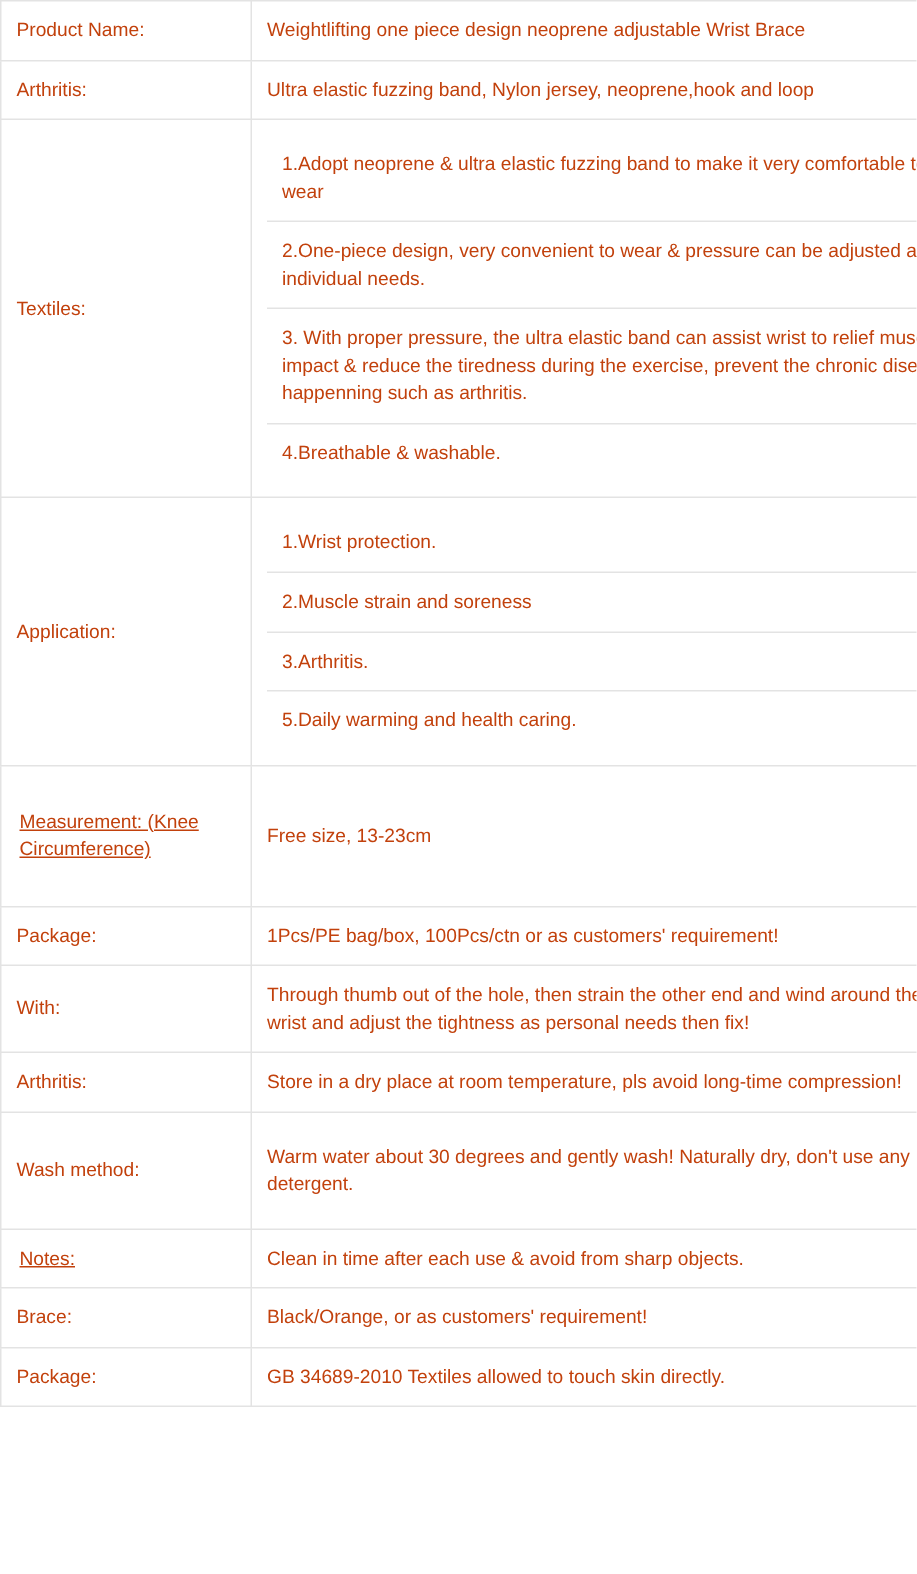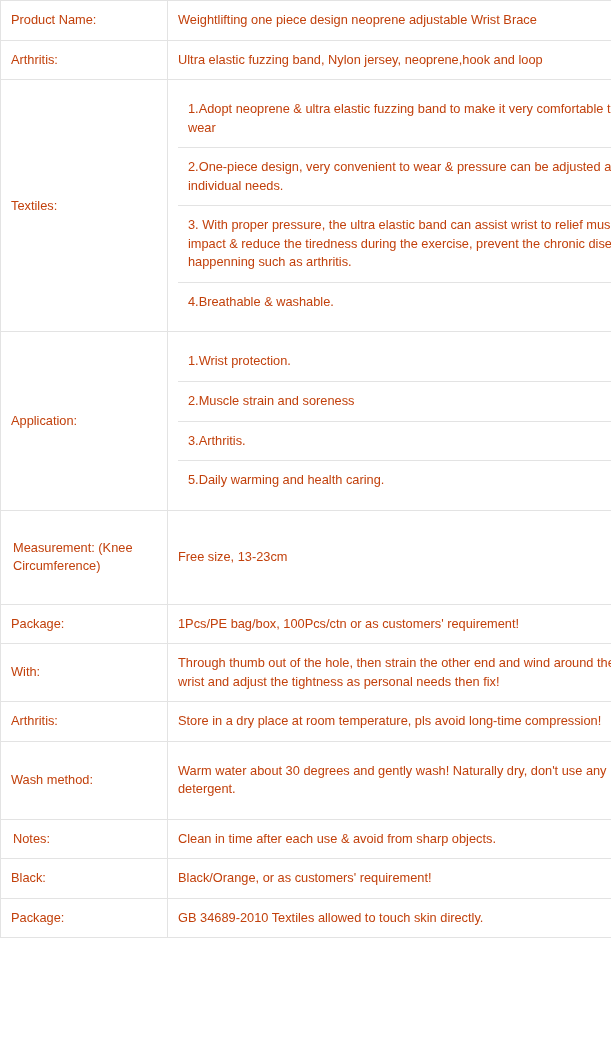--- a/index.html
+++ b/index.html
@@ -49,20 +49,21 @@
     border-bottom: 1px solid #e3e3e3;
     padding: 10px 10px 10px 10px;
     vertical-align: middle;
     font-size: 12.8px;
   }
   table.sub tr:last-child td {
     border-bottom: none;
   }
   .label-indent {
     padding-left: 12px !important;
+    text-decoration: underline;
   }
 </style>
 </head>
 <body>
 
 <table class="spec">
   <tbody>
 
     <tr>
       <td class="label"><span>Product Name:</span></td>
@@ -142,21 +143,21 @@
       <td class="label"><span>Wash method:</span></td>
       <td class="value"><span>Warm water about 30 degrees and gently wash!  Naturally dry, don't use any detergent.</span></td>
     </tr>
 
     <tr>
       <td class="label label-indent"><span> Notes:</span></td>
       <td class="value"><span>Clean in time after each use &amp; avoid from sharp objects.</span></td>
     </tr>
 
     <tr>
-      <td class="label"><span>Black:</span></td>
+      <td class="label"><span>Brace:</span></td>
       <td class="value"><span>Black/Orange, or as customers' requirement!</span></td>
     </tr>
 
     <tr>
       <td class="label"><span>Package:</span></td>
       <td class="value"><span>GB 34689-2010 Textiles allowed to touch skin directly.</span></td>
     </tr>
 
   </tbody>
 </table>

